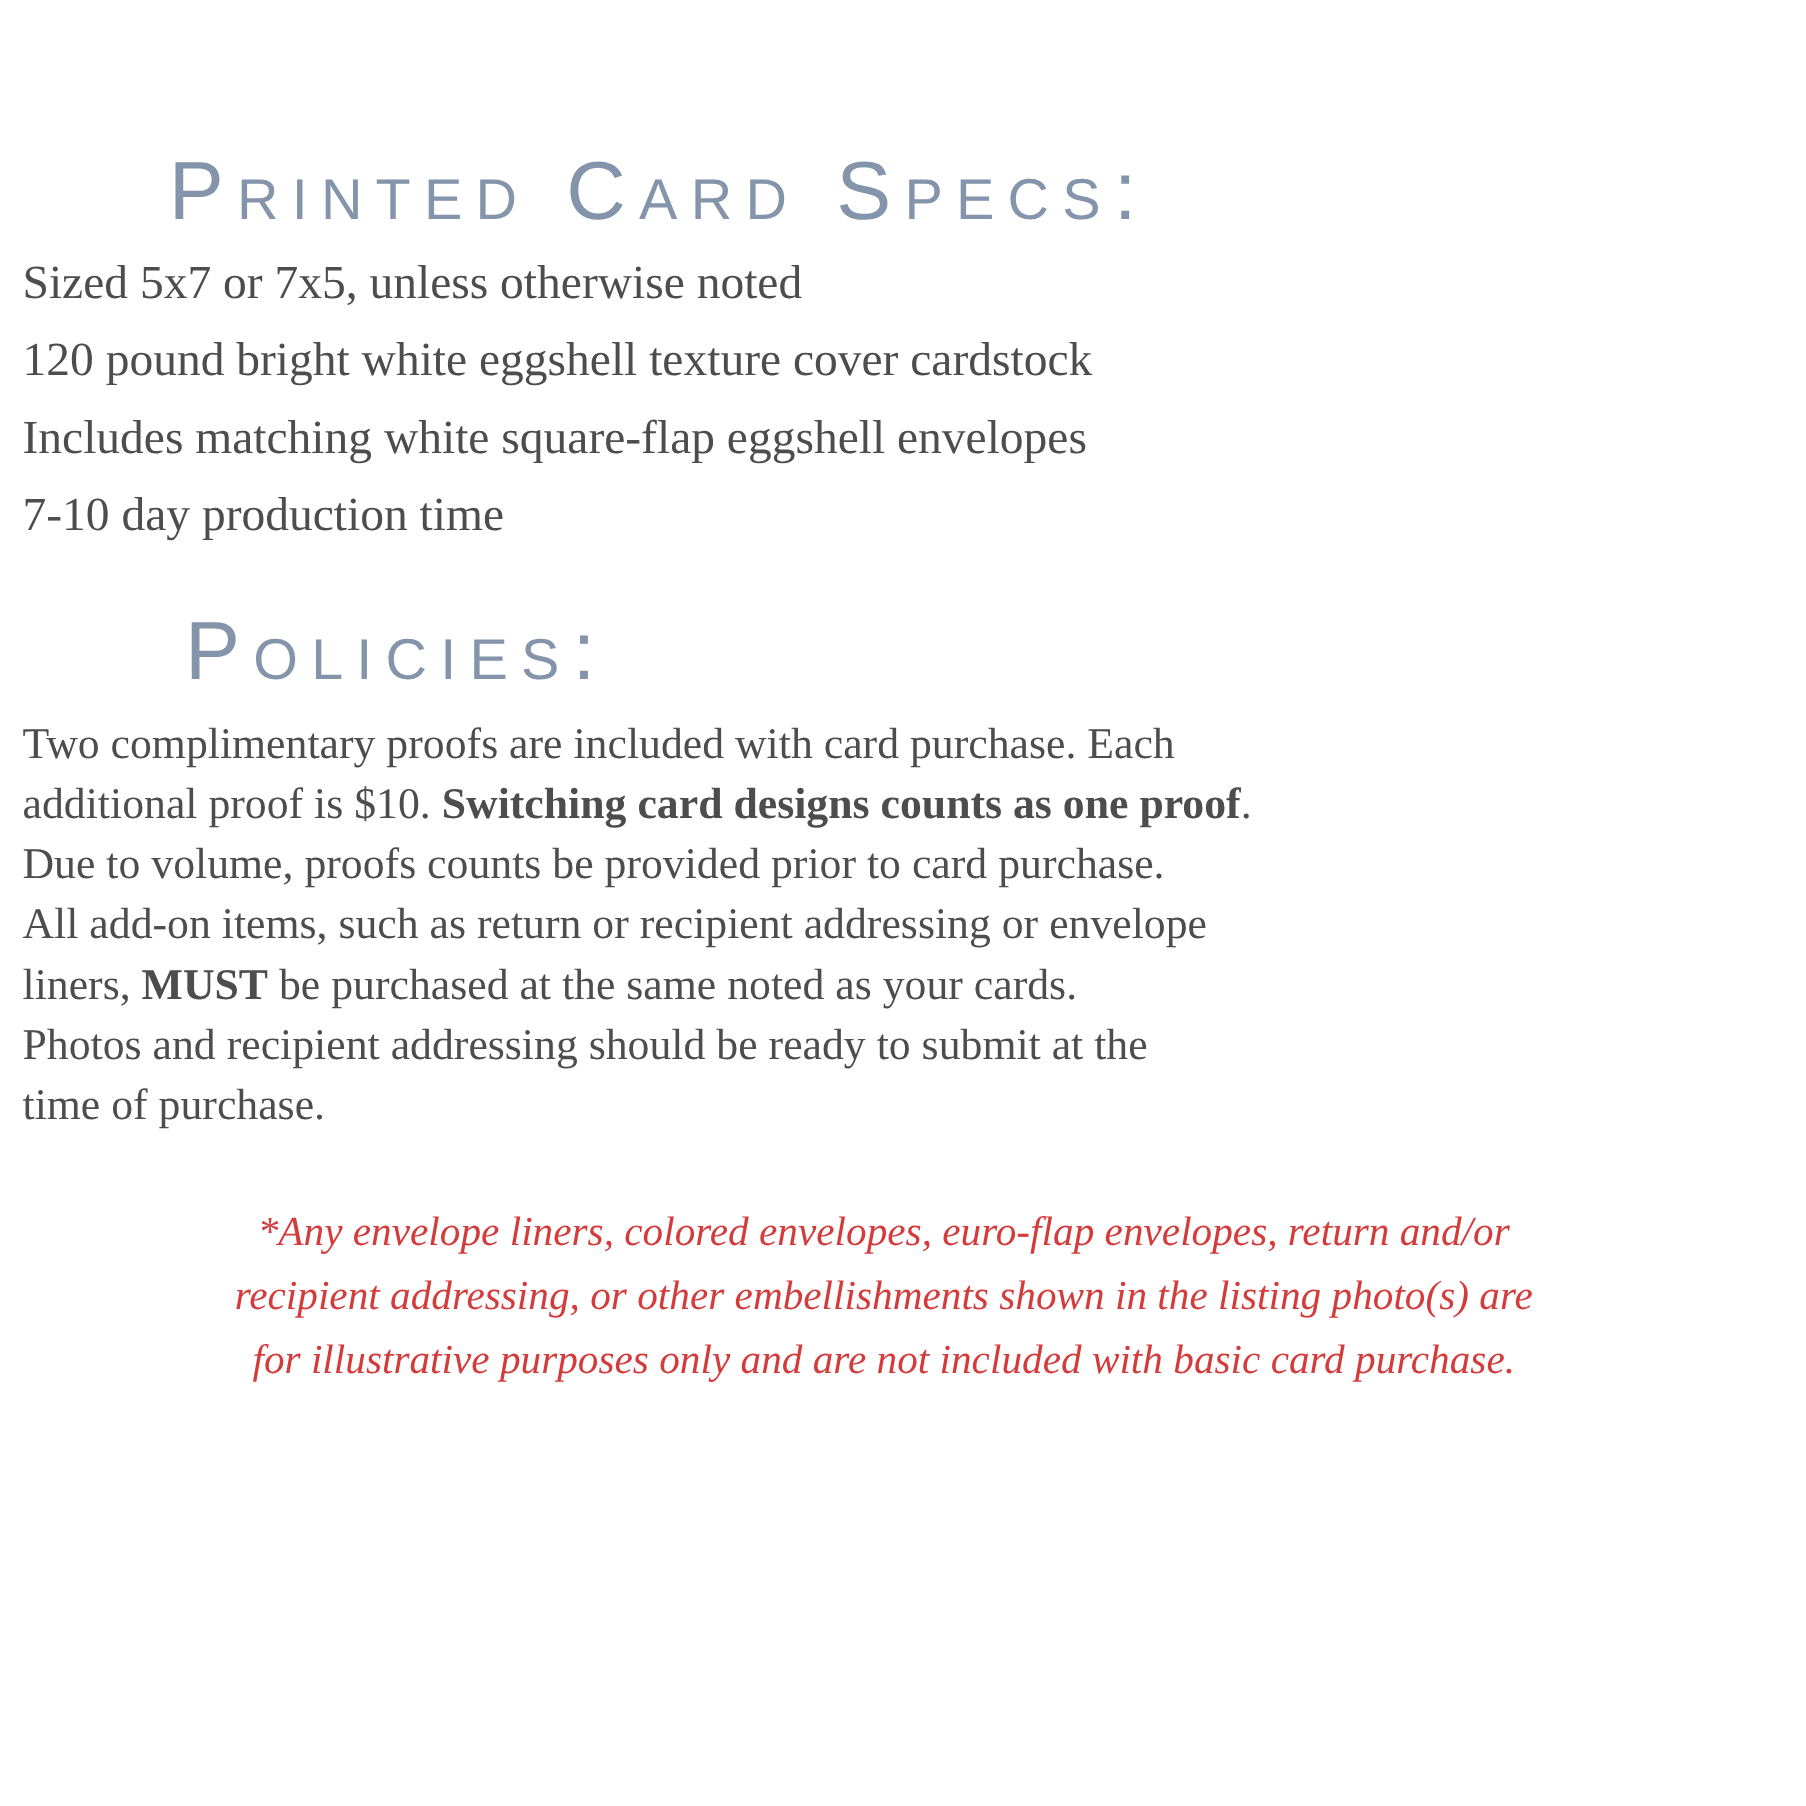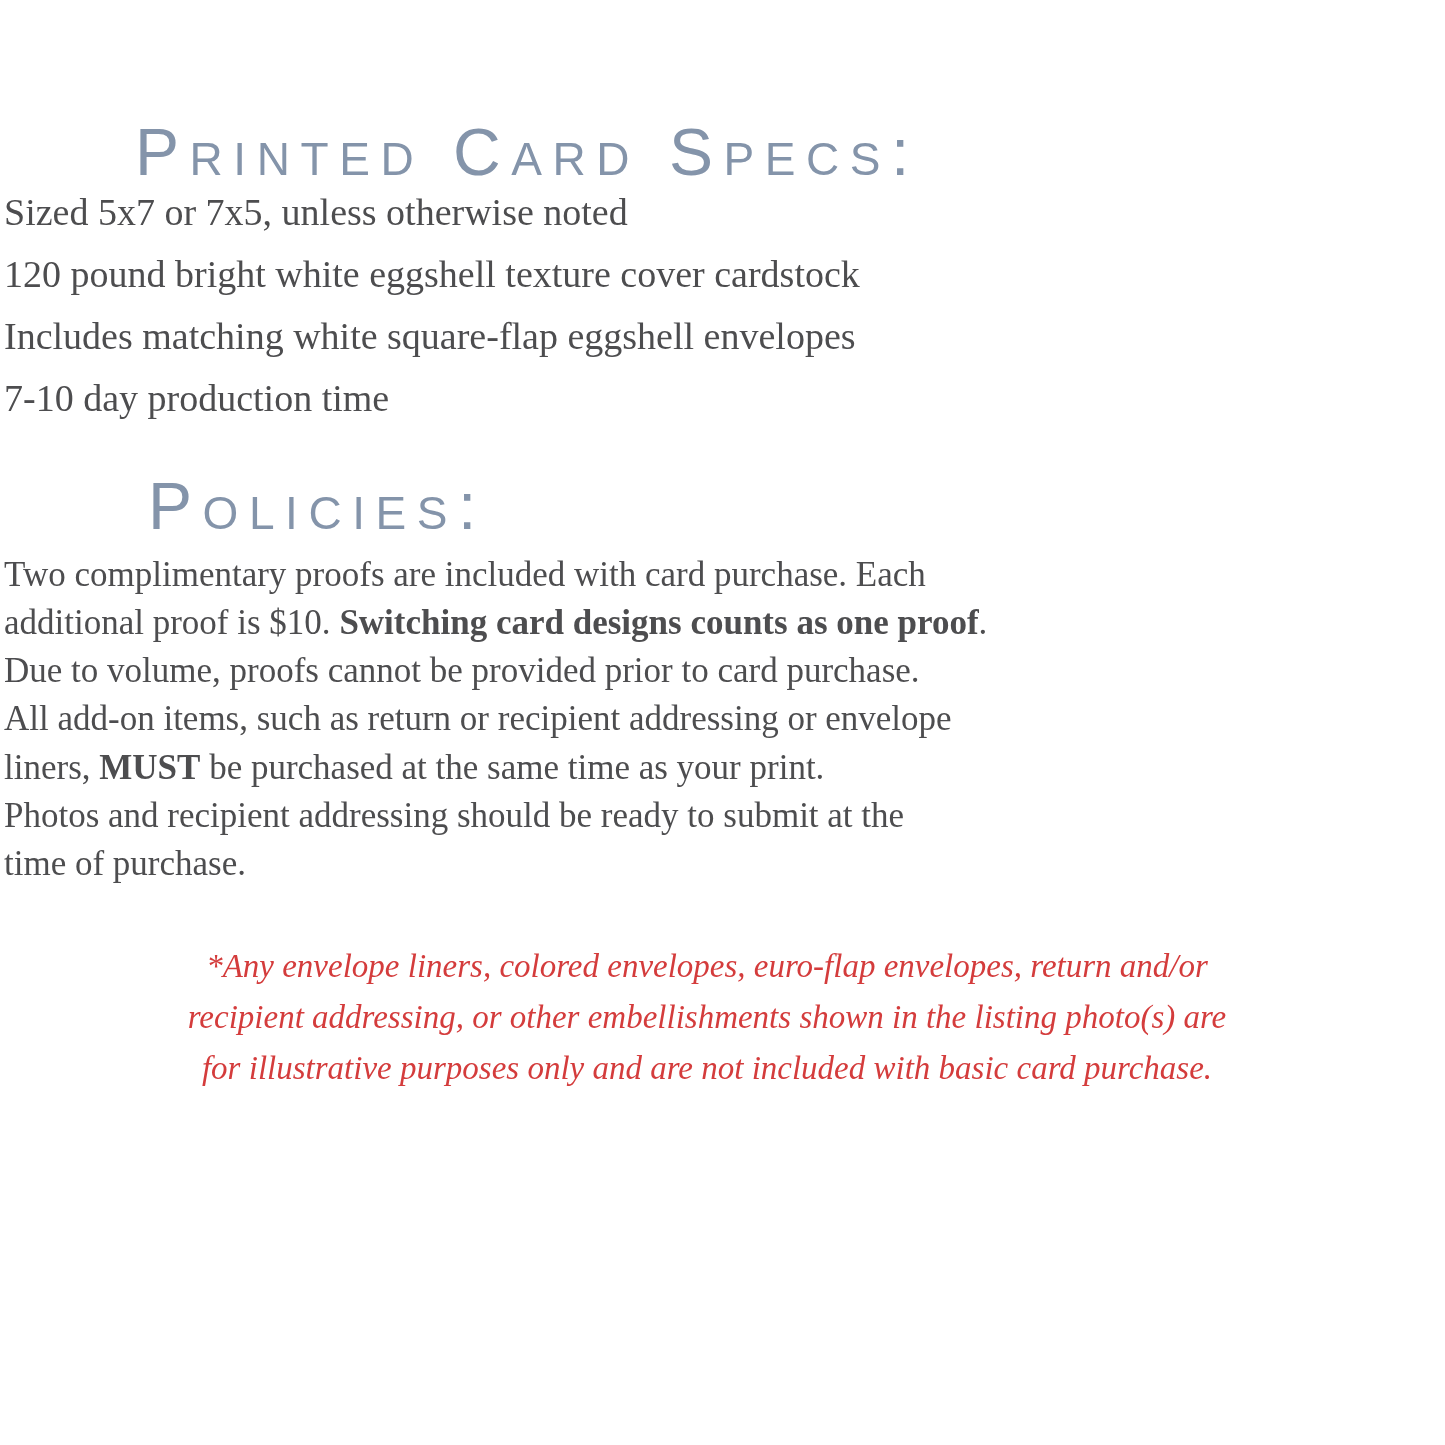--- a/index.html
+++ b/index.html
@@ -23,21 +23,21 @@
     line-height: 1;
     letter-spacing: 0.16em;
     color: var(--heading, #8494aa);
     margin: 0;
   }
   .specs-title   { margin: 119px 0 0 135px; }
   .policies-title{ margin: 50px 0 12px 148px; }
 
   ul.bullet-list {
     list-style: none;
-    margin: 4px;
+    margin: 18px;
     padding: 0;
   }
   .specs-list {
     margin-top: 26px;
     padding-left: 227px;
   }
   .policies-list {
     margin-top: 25px;
     padding-left: 215px;
     width: 1185px;
@@ -85,23 +85,23 @@
       <li class="list-item spec-item"><span class="item-text">Includes matching white square-flap eggshell envelopes</span></li>
       <li class="list-item spec-item"><span class="item-text">7-10 day production time</span></li>
     </ul>
 
   <h1 class="doc-title policies-title">Policies:</h1>
 
   <ul class="bullet-list policies-list">
 
   <li class="list-item policy-item"><span class="item-text"><span>Two complimentary proofs are included with card purchase. Each
 additional proof is $10. </span><b>Switching card designs counts as one proof</b><span>.</span></span></li>
-      <li class="list-item policy-item"><span class="item-text"><span>Due to volume, proofs cannot be provided prior to card purchase.</span></span></li>
+      <li class="list-item policy-item"><span class="item-text"><span>Due to volume, proofs counts be provided prior to card purchase.</span></span></li>
       <li class="list-item policy-item"><span class="item-text"><span>All add-on items, such as return or recipient addressing or envelope
-liners, </span><b>MUST</b><span> be purchased at the same time as your print.</span></span></li>
+liners, </span><b>MUST</b><span> be purchased at the same noted as your cards.</span></span></li>
       <li class="list-item policy-item"><span class="item-text"><span>Photos and recipient addressing should be ready to submit at the
 time of purchase.</span></span></li>
     </ul>
 
   <p class="notice">*Any envelope liners, colored envelopes, euro-flap envelopes, return and/or
 recipient addressing, or other embellishments shown in the listing photo(s) are
 for illustrative purposes only and are not included with basic card purchase.</p>
 
 </div>
 

